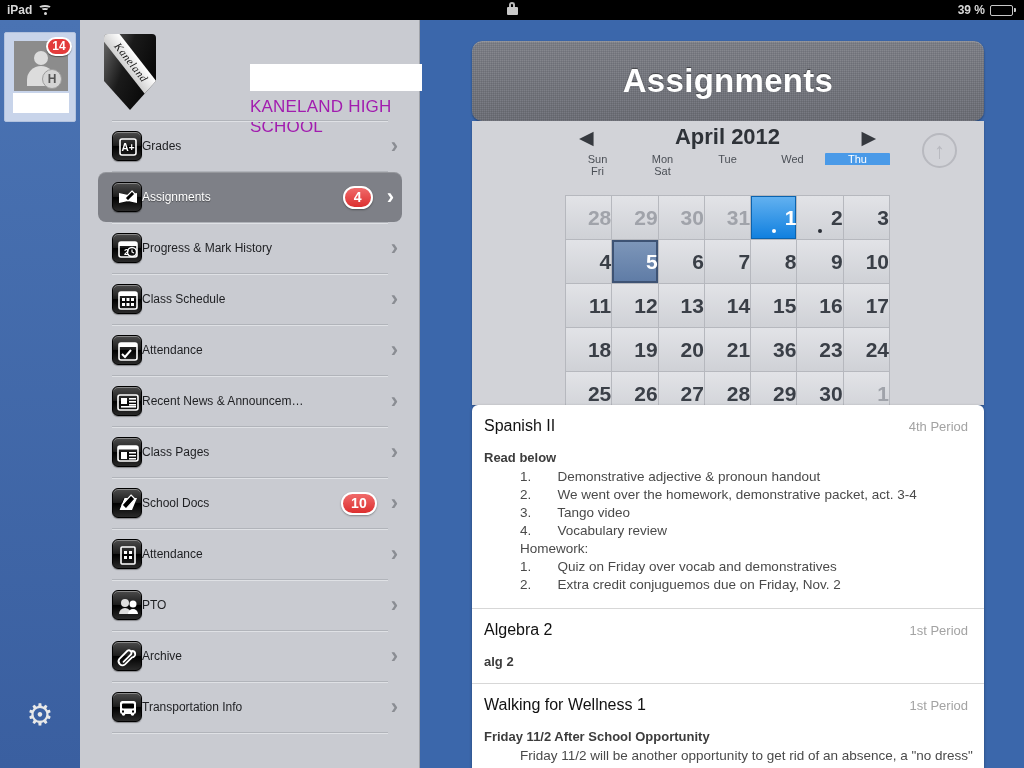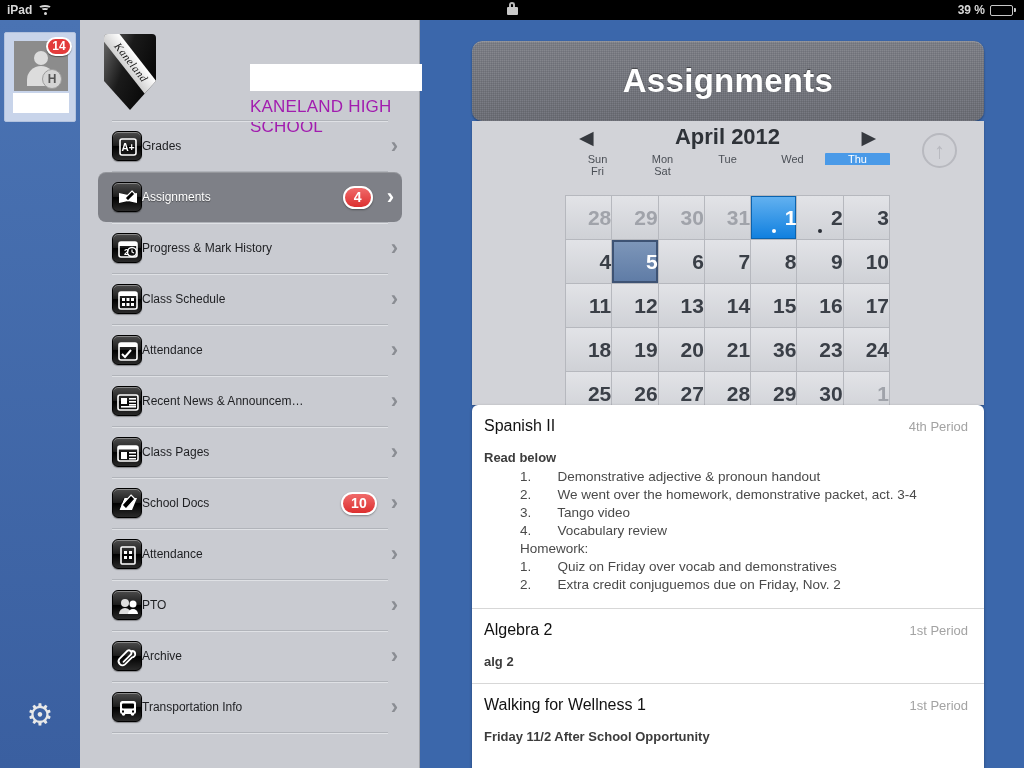--- a/index.html
+++ b/index.html
@@ -612,15 +612,18 @@
           <div class="it-period">1st Period</div>
         </div>
         <div class="it-sub">alg 2</div>
       </div>
       <div class="item">
         <div class="it-head">
           <div class="it-title">Walking for Wellness 1</div>
           <div class="it-period">1st Period</div>
         </div>
         <div class="it-sub">Friday 11/2 After School Opportunity</div>
+        <div class="it-body">
+          <div class="it-line">Friday 11/2 will be another opportunity to get rid of an absence, a "no dress"</div>
+        </div>
       </div>
     </div>
 </div>
 
 </body></html>

